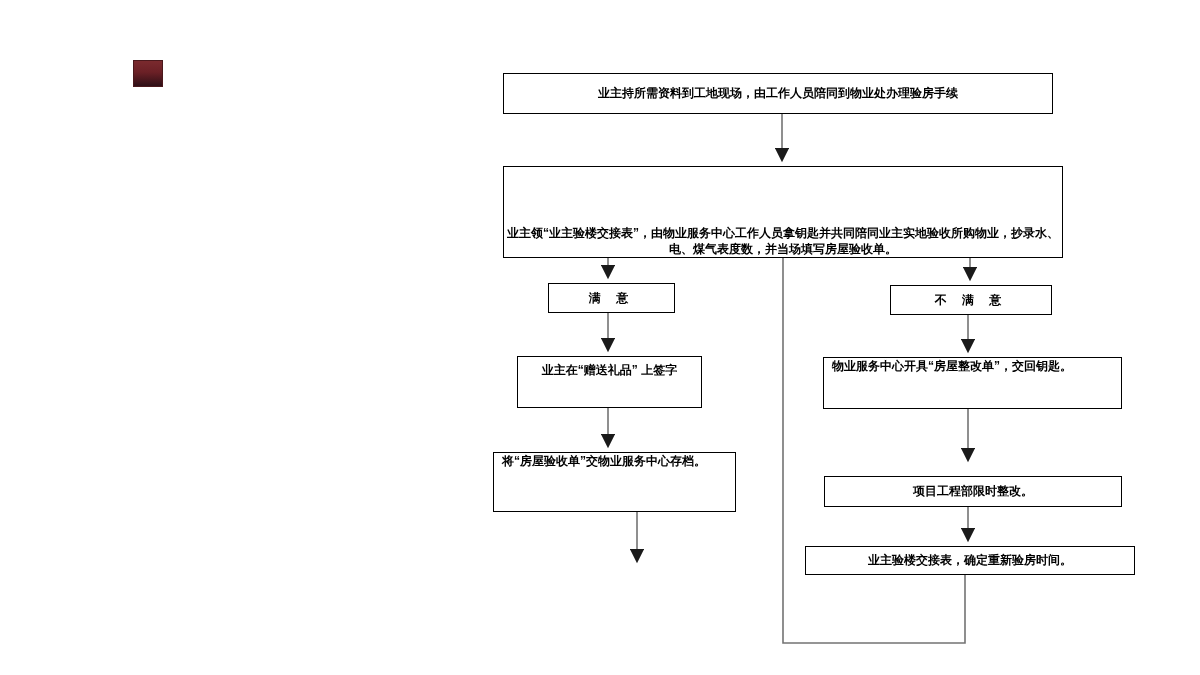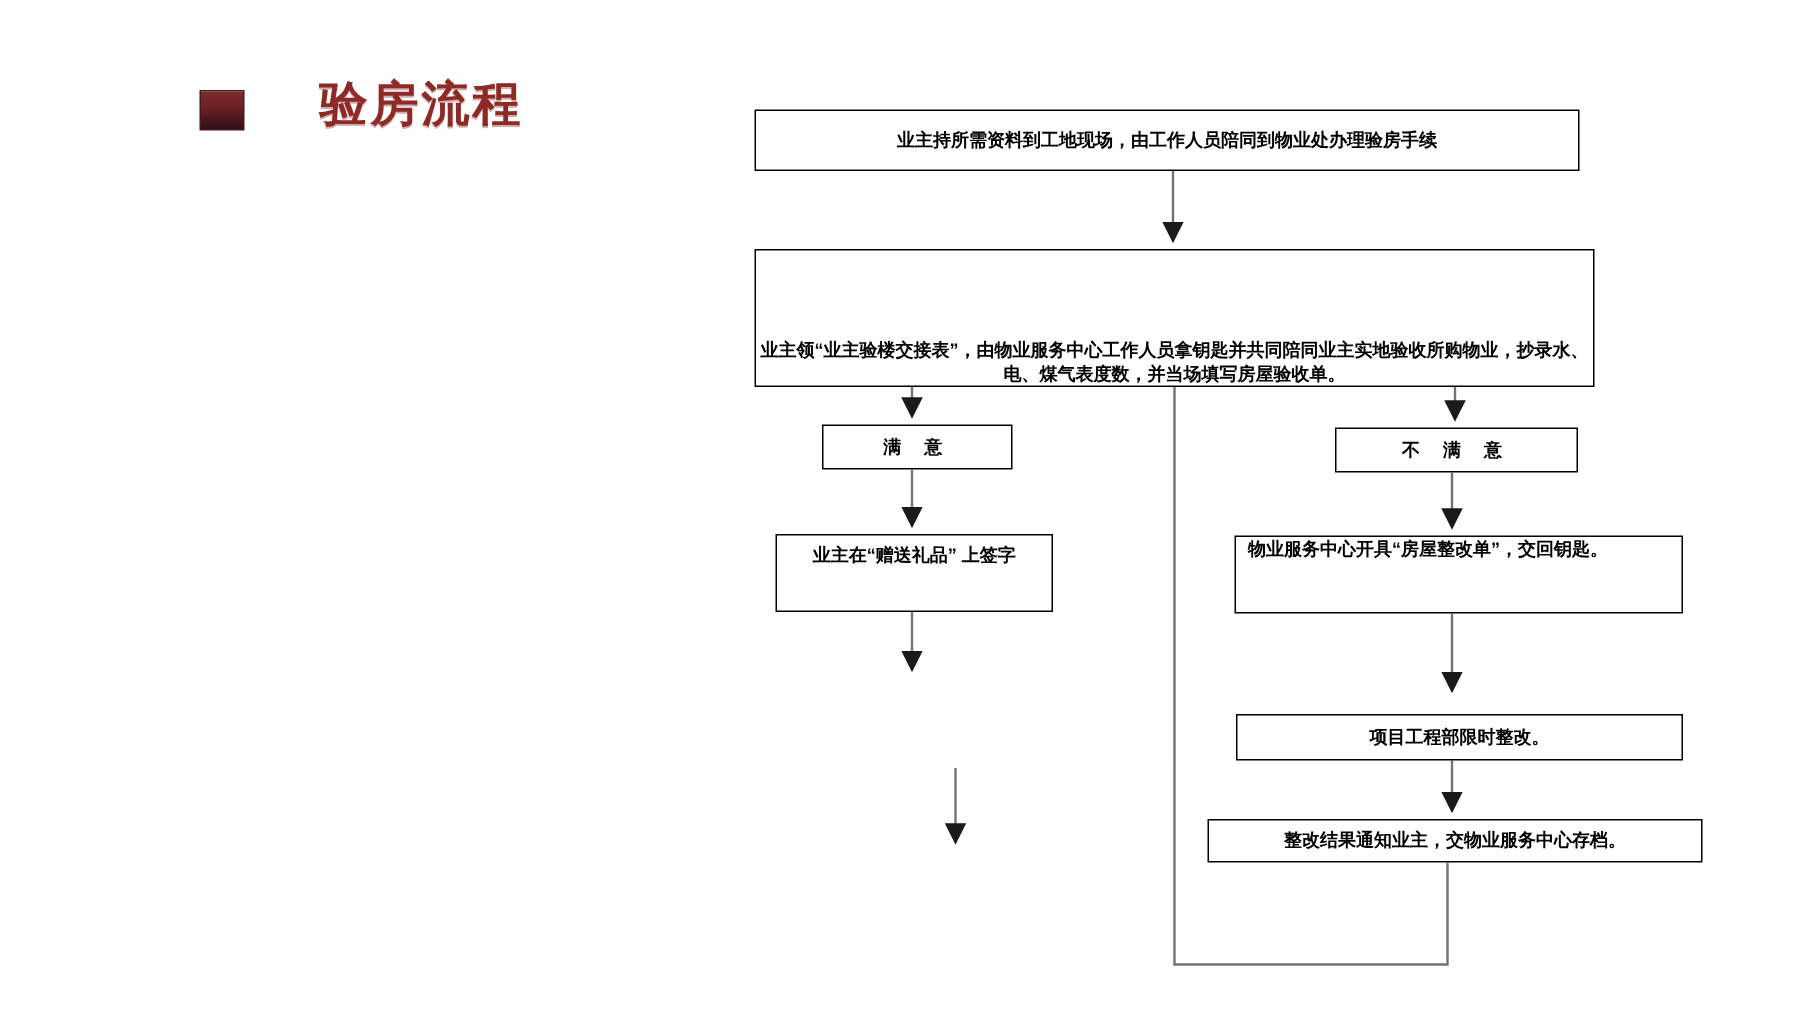--- a/index.html
+++ b/index.html
@@ -57,21 +57,20 @@
     height: 675px;
     pointer-events: none;
   }
 </style>
 </head>
 <body>
 
 <div class="slide">
 
   <div class="bullet-square"></div>
-  <div class="slide-title">验房流程</div>
 
   <svg class="connectors" viewBox="0 0 1200 675" xmlns="http://www.w3.org/2000/svg">
     <defs>
       <marker id="ah" markerWidth="10" markerHeight="9" refX="7" refY="4.5" orient="auto">
         <path d="M0,0 L9,4.5 L0,9 Z" fill="#1a1a1a"></path>
       </marker>
     </defs>
     <g stroke="#737373" stroke-width="1.6" fill="none">
       <line x1="782" y1="114" x2="782" y2="159" marker-end="url(#ah)"></line>
       <line x1="608" y1="240" x2="608" y2="276" marker-end="url(#ah)"></line>
@@ -99,27 +98,30 @@
   </div>
 
   <div class="node center-mid" style="left:548px; top:283px; width:127px; height:30px; letter-spacing:6px;">
     <div class="txt">满  意</div>
   </div>
 
   <div class="node center-top" style="left:517px; top:356px; width:185px; height:52px;">
     <div class="txt">业主在“赠送礼品” 上签字</div>
   </div>
 
+  <div class="node left-top" style="left:493px; top:452px; width:243px; height:60px;">
+    <div class="txt">将“房屋验收单”交物业服务中心存档。</div>
+  </div>
 
 
   <div class="node left-top" style="left:823px; top:357px; width:299px; height:52px;">
     <div class="txt">物业服务中心开具“房屋整改单”，交回钥匙。</div>
   </div>
 
   <div class="node center-mid" style="left:824px; top:476px; width:298px; height:31px;">
     <div class="txt">项目工程部限时整改。</div>
   </div>
 
   <div class="node center-mid" style="left:805px; top:546px; width:330px; height:29px;">
-    <div class="txt">整改结果通知业主，交物业服务中心存档。</div>
+    <div class="txt">业主验楼交接表，确定重新验房时间。</div>
   </div>
 
 </div>
 
 </body></html>

